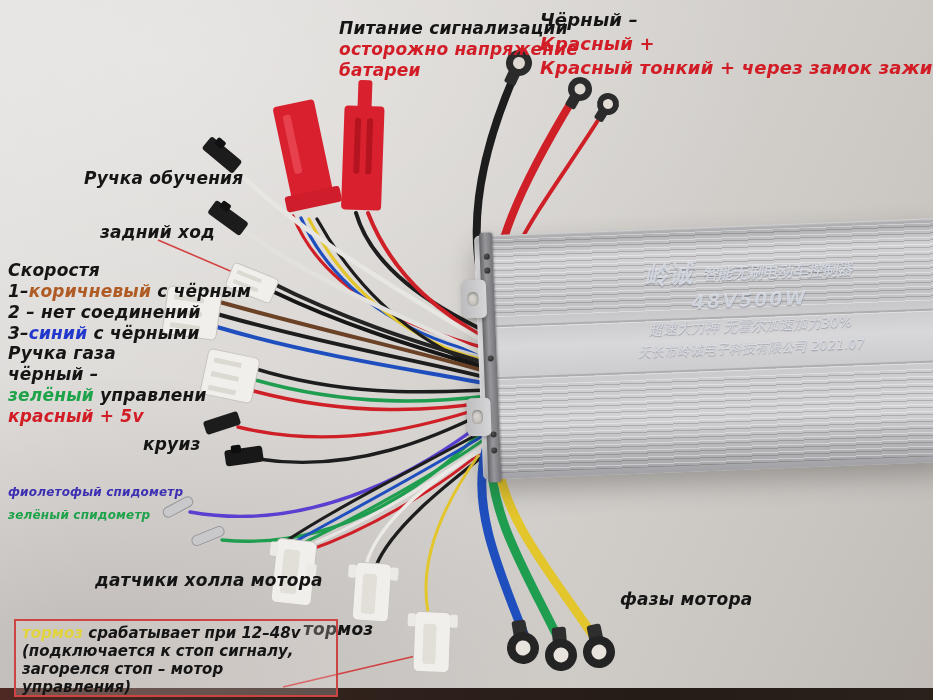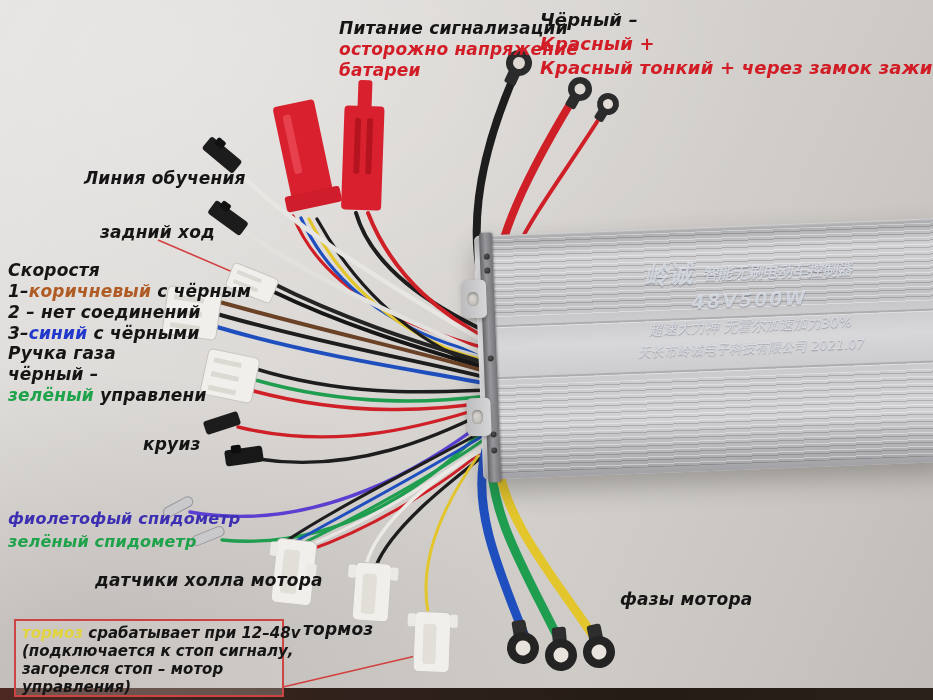--- a/index.html
+++ b/index.html
@@ -33,21 +33,21 @@
   .tab .hole{position:absolute;left:5px;top:12px;width:11px;height:14px;border-radius:40%;
     background:radial-gradient(circle at 40% 40%,#d9d6d2,#b8b4b0);box-shadow:inset 0 1px 3px rgba(0,0,0,.4);}
   .ctl-text{position:absolute;left:108px;top:30px;width:330px;text-align:center;
     color:rgba(224,230,240,.78);font-style:italic;text-shadow:0 1px 1px rgba(40,40,45,.35);}
   .ctl-row1{font-size:15px;font-weight:bold;white-space:nowrap;}
   .ctl-brand{font-size:24px;margin-right:10px;vertical-align:-2px;}
   .ctl-rating{font-size:19px;font-weight:bold;letter-spacing:2px;margin-top:1px;}
   .ctl-slogan{font-size:14px;margin-top:7px;white-space:nowrap;}
   .ctl-company{font-size:13px;margin-top:4px;white-space:nowrap;}
   
-  .warnbox{position:absolute;left:14px;top:619px;width:270px;height:78px;z-index:30;
+  .warnbox{position:absolute;left:14px;top:619px;width:324px;height:78px;z-index:30;
     border:2px solid #cc4444;background:rgba(230,222,218,.25);padding:3px 6px;box-sizing:border-box;
     font-weight:bold;font-style:italic;font-size:15px;line-height:18px;color:#151515;white-space:nowrap;}
   .bottomstrip{position:absolute;left:0;right:0;bottom:0;height:12px;z-index:25;
     background:linear-gradient(90deg,#4e2822,#31221c 35%,#251c16 70%,#2b211b);}
 </style>
 </head>
 <body>
 
 <div id="canvas">
 
@@ -240,39 +240,40 @@
     <div class="red">осторожно напряжение</div>
     <div class="red">батареи</div>
   </div>
 
   <div class="lbl" style="left:540px;top:8px;font-size:18px;line-height:24px">
     <div>Чёрный –</div>
     <div class="red">Красный +</div>
     <div class="red">Красный тонкий +  через замок зажигания</div>
   </div>
 
-  <div class="lbl" style="left:84px;top:168px">Линия обучения</div>
+  <div class="lbl" style="left:84px;top:168px">Ручка обучения</div>
   <div class="lbl" style="left:100px;top:222px">задний ход</div>
 
   <div class="lbl" style="left:8px;top:260px">
     <div>Скоростя</div>
     <div><span>1–</span><span class="brown">коричневый</span><span> с чёрным</span></div>
     <div>2 – нет соединений</div>
     <div><span>3–</span><span class="blue">синий</span><span> с чёрными</span></div>
   </div>
 
   <div class="lbl" style="left:8px;top:343px">
     <div>Ручка газа</div>
     <div>чёрный –</div>
     <div><span class="green">зелёный</span><span> управлени</span></div>
+    <div class="red">красный +  5v</div>
   </div>
 
   <div class="lbl" style="left:143px;top:434px">круиз</div>
 
-  <div class="lbl" style="left:8px;top:507px;font-size:16px;line-height:23px">
+  <div class="lbl" style="left:8px;top:481px;font-size:12px;line-height:23px">
     <div class="violet">фиолетофый спидометр</div>
     <div class="green">зелёный спидометр</div>
   </div>
 
   <div class="lbl" style="left:95px;top:570px">датчики холла мотора</div>
   <div class="lbl" style="left:303px;top:619px">тормоз</div>
   <div class="lbl" style="left:620px;top:589px">фазы мотора</div>
 
   <div class="warnbox">
     <div><span class="yellow">тормоз</span><span> срабатывает при 12–48v</span></div>

